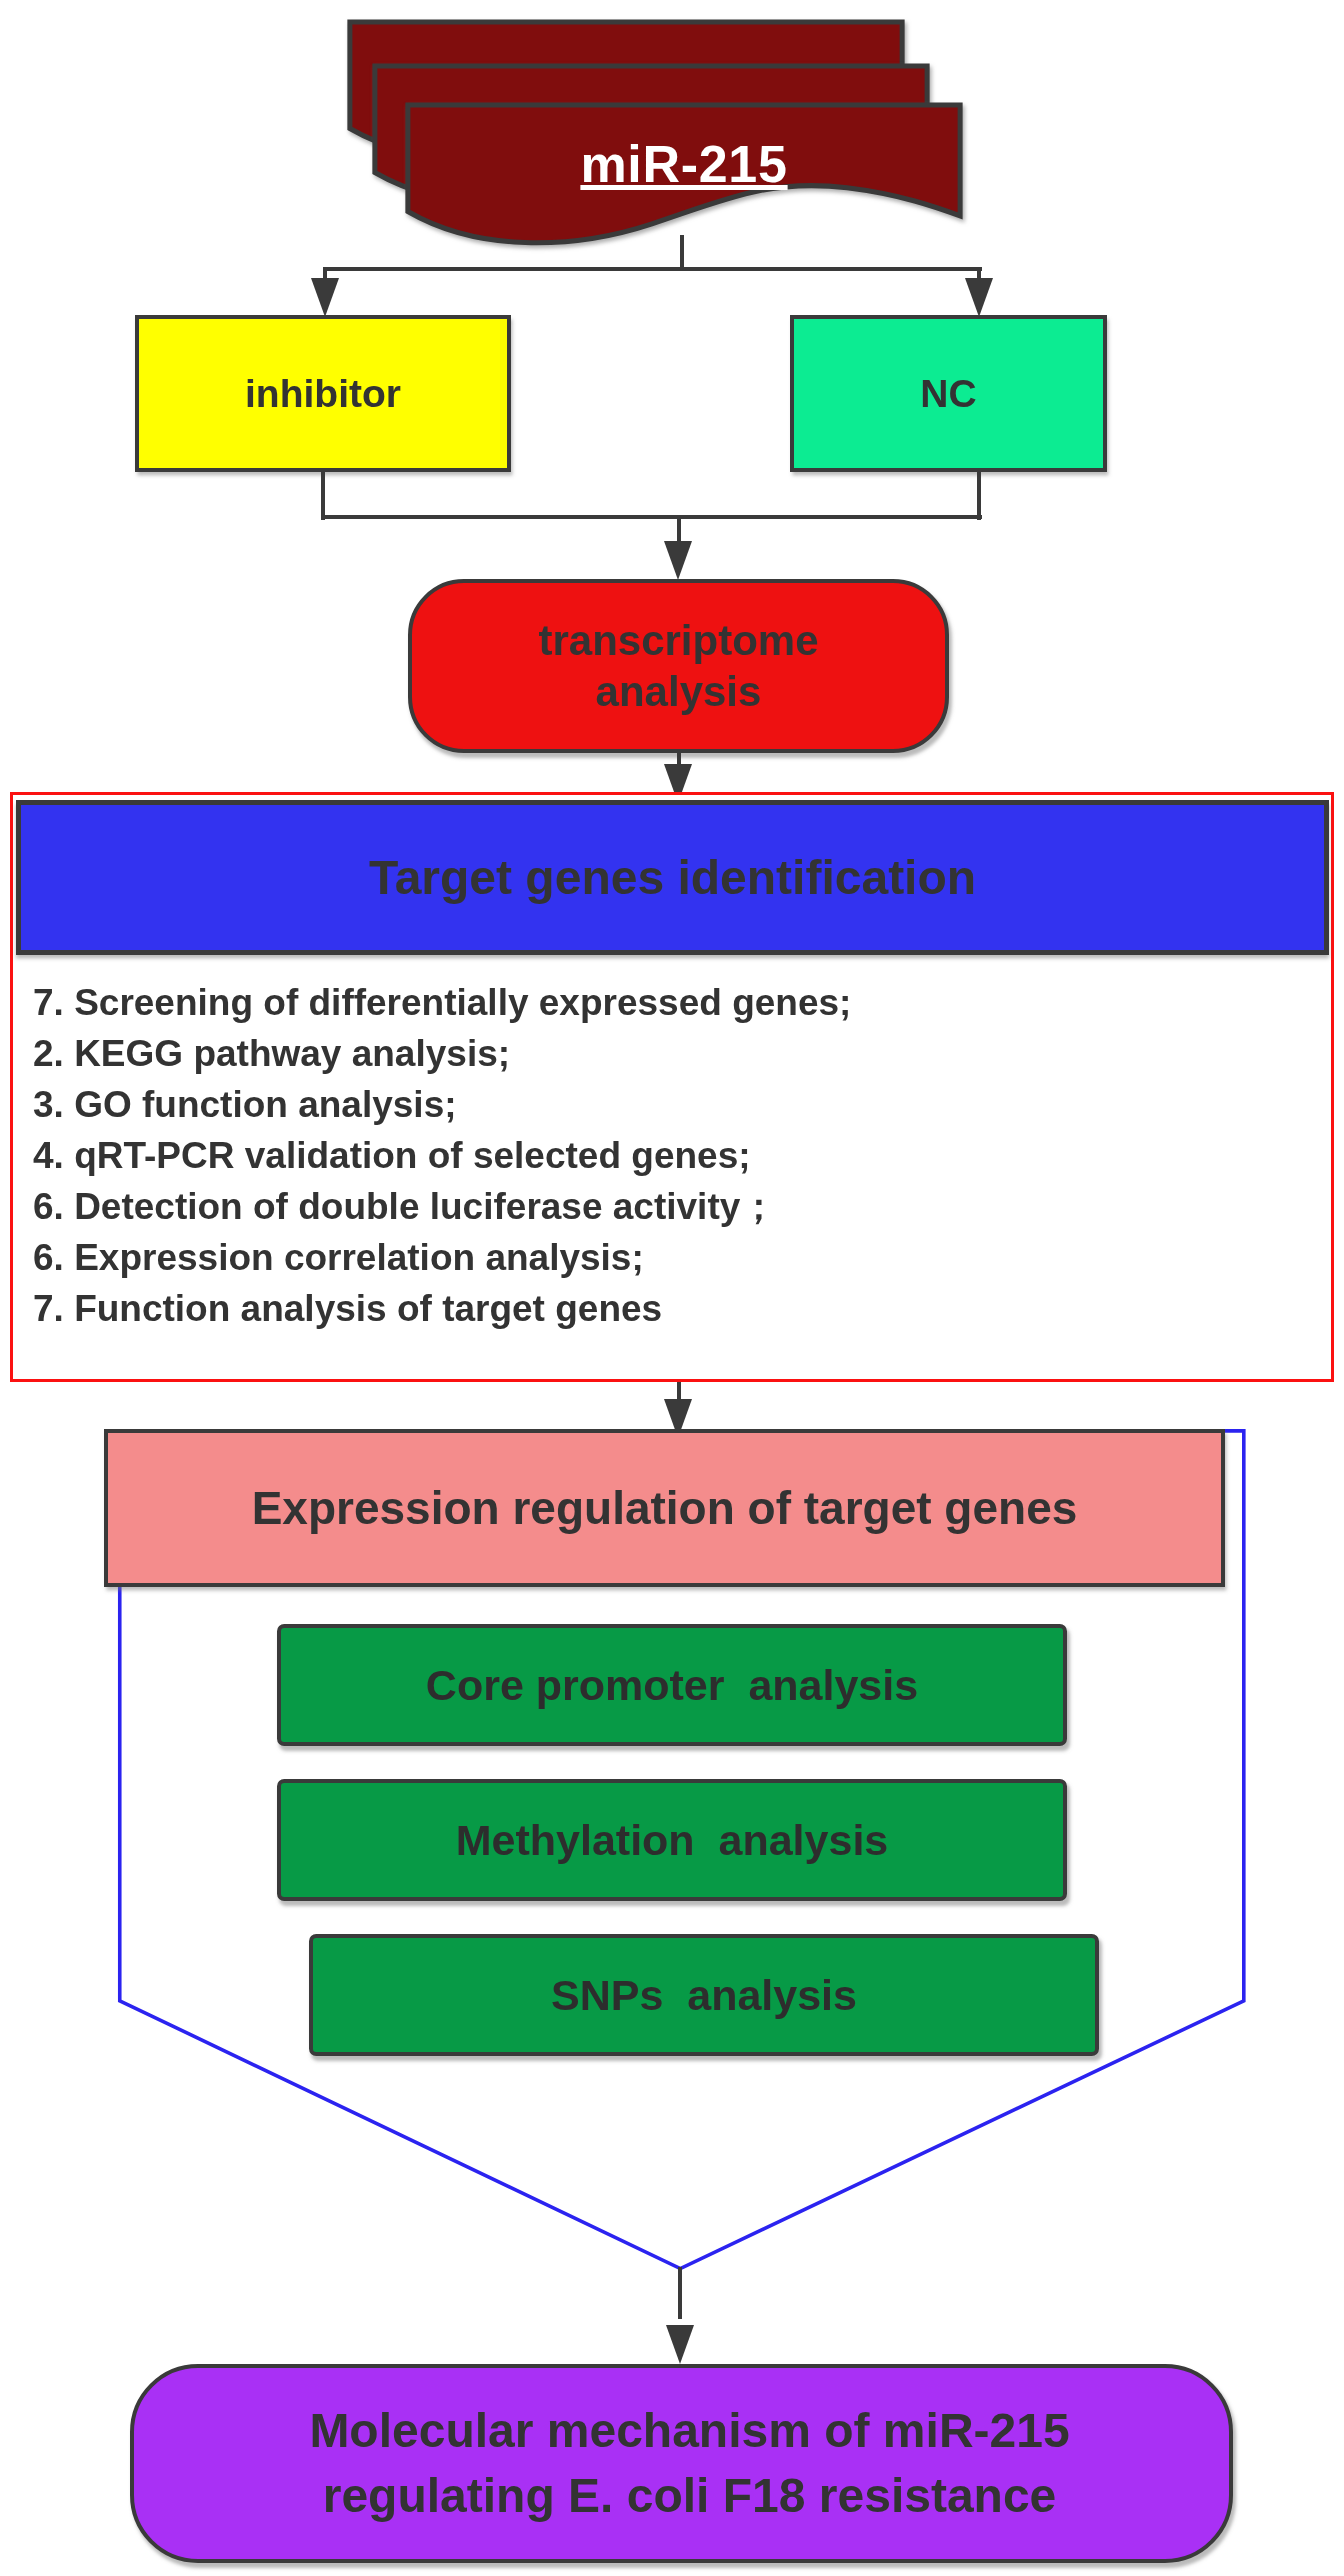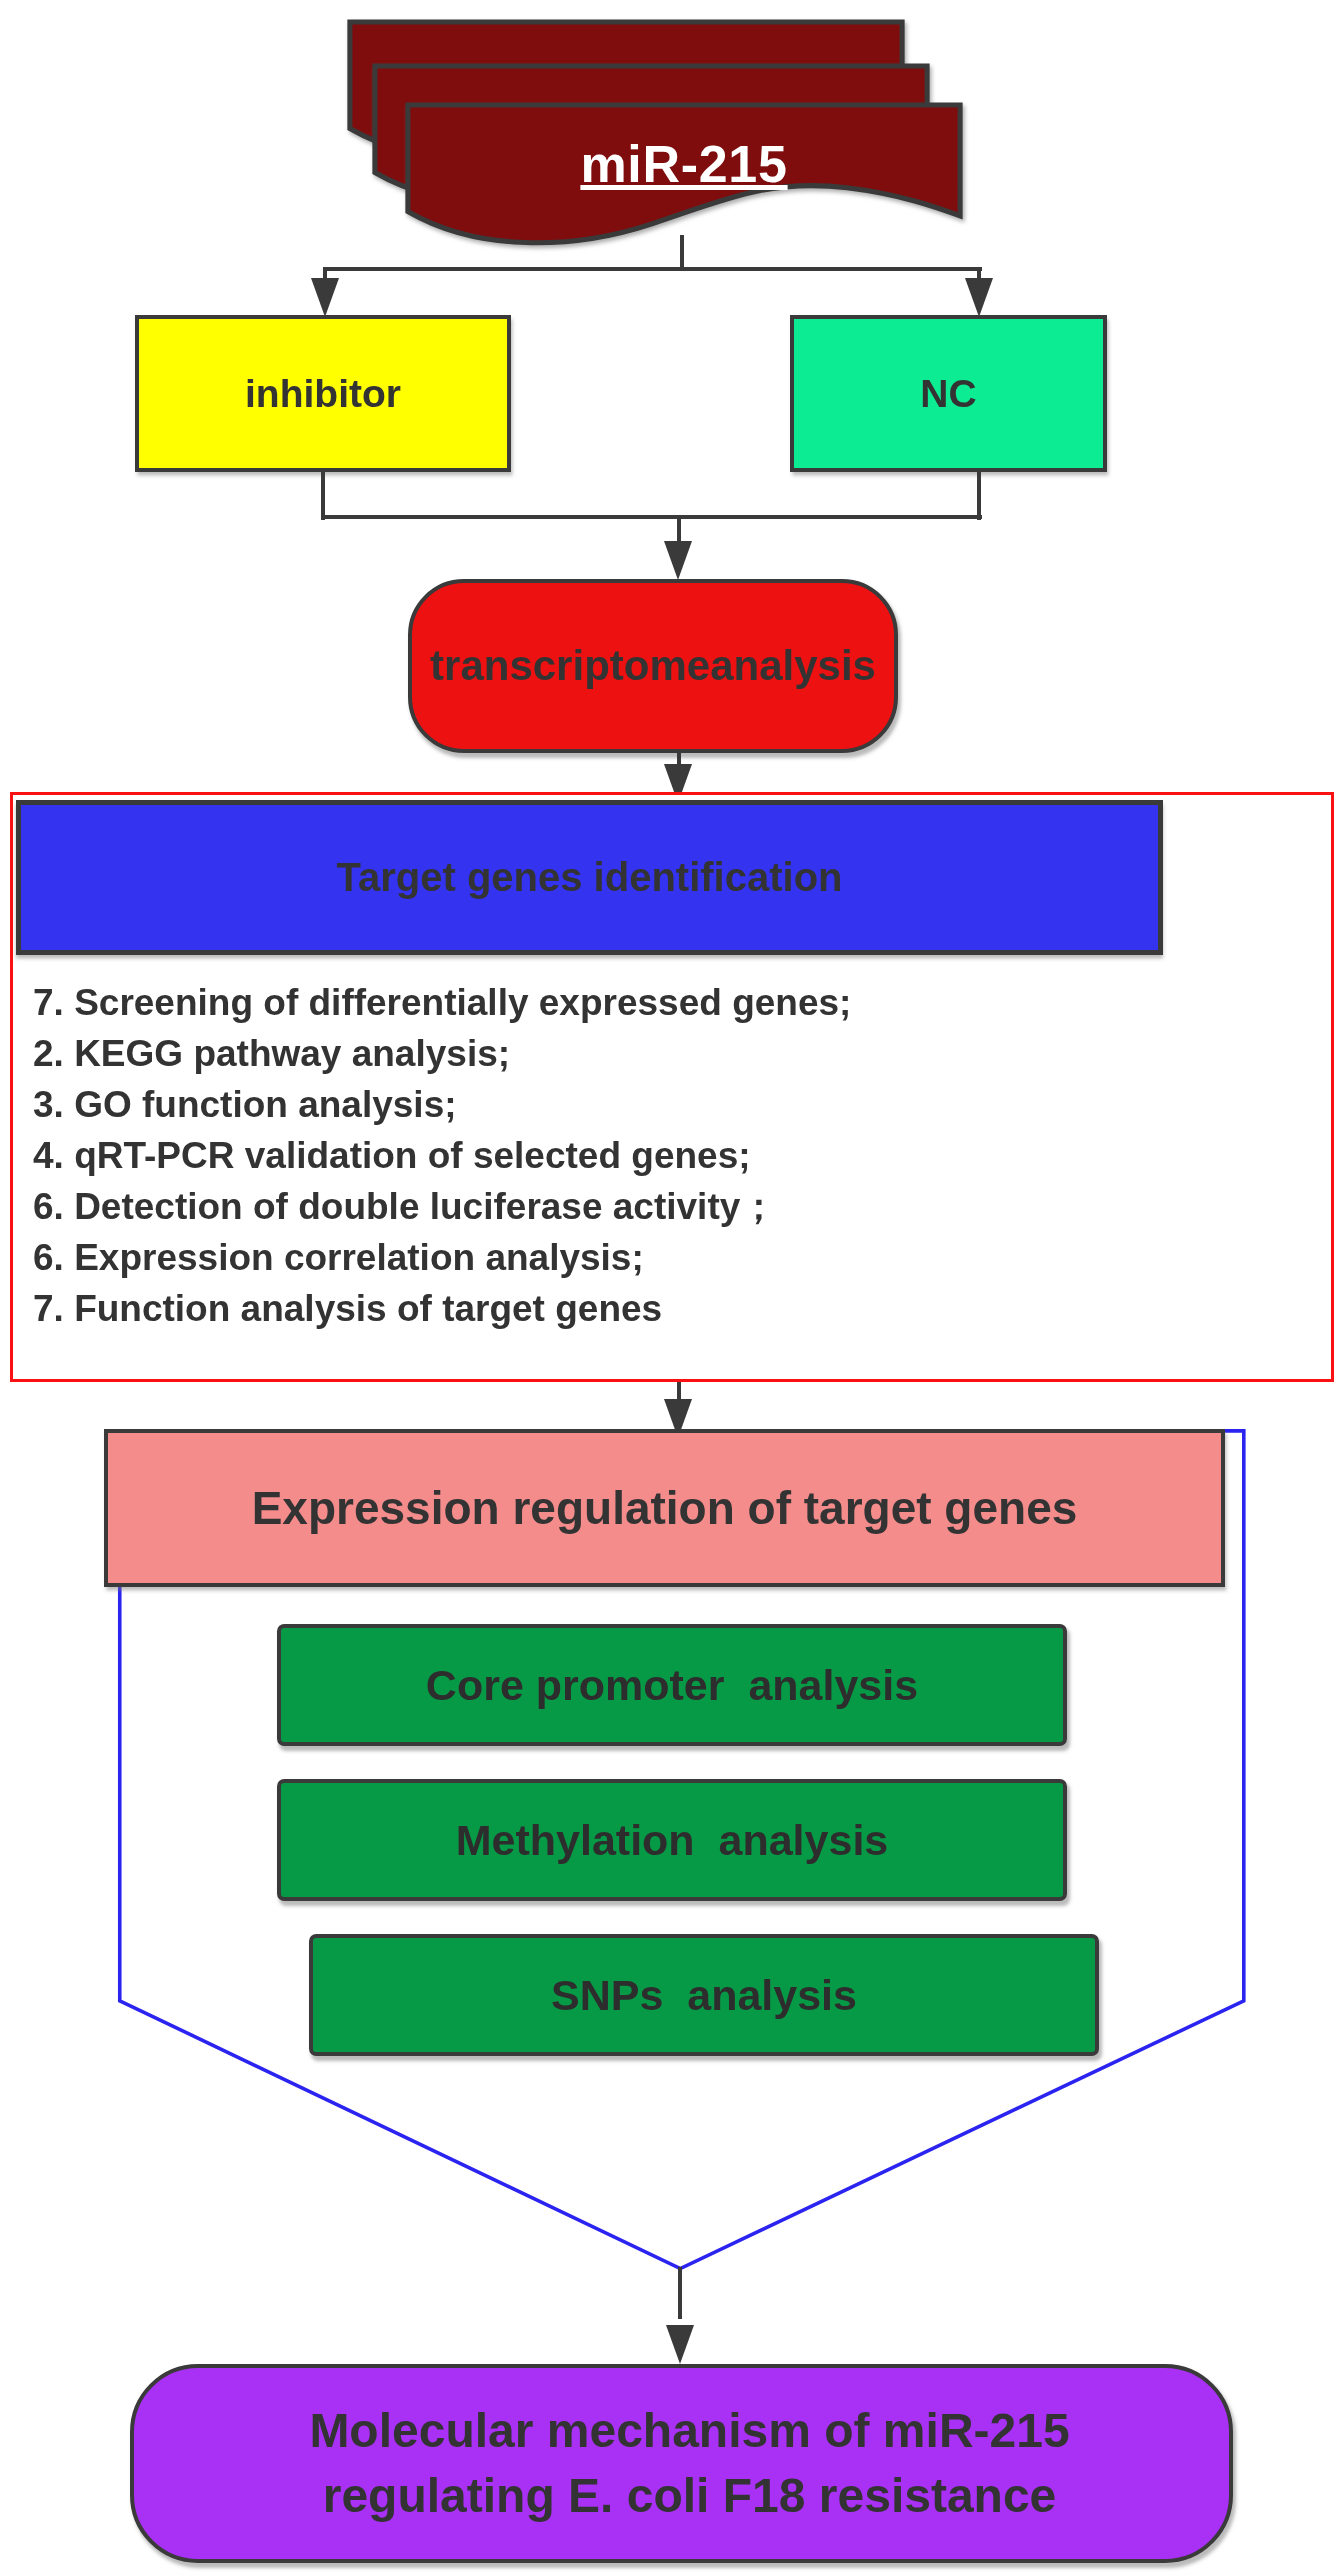--- a/index.html
+++ b/index.html
@@ -32,30 +32,30 @@
     display:flex;align-items:center;justify-content:center;
     color:var(--textdark);
     border:4.3px solid var(--line);
     box-sizing:border-box;
     box-shadow:2.2px 4.3px 3.6px rgba(120,120,120,.5);
     text-align:center;
   }
   .box-inhibitor{left:135px;top:315px;width:376px;height:157px;background:var(--yellow);font-size:39px;}
   .box-nc{left:790px;top:315px;width:317px;height:157px;background:var(--ncgreen);font-size:39px;}
   .box-transcriptome{
-    left:408px;top:579px;width:490px;height:174px;background:var(--red);
-    border-radius:56px;flex-direction:row;line-height:1.22;font-size:42px;
+    left:408px;top:579px;width:541px;height:174px;background:var(--red);
+    border-radius:56px;flex-direction:column;line-height:1.22;font-size:42px;
   }
   .list-container{
     position:absolute;left:10px;top:792px;width:1324px;height:590px;
     background:#ffffff;border:3.6px solid var(--redborder);box-sizing:border-box;
   }
   .box-bluehead{
-    left:16px;top:800px;width:1147px;height:155px;background:var(--blue);
-    border-width:5px;font-size:40px;box-shadow:0 4.3px 3.6px rgba(120,120,120,.5);
+    left:16px;top:800px;width:1313px;height:155px;background:var(--blue);
+    border-width:5px;font-size:48px;box-shadow:0 4.3px 3.6px rgba(120,120,120,.5);
   }
   .gene-list{position:absolute;left:33px;top:977px;width:1281px;color:var(--textdark);}
   .gene-list .item{font-size:37px;line-height:51px;white-space:pre;}
   .funnel-svg{position:absolute;left:114px;top:1425px;}
   .box-pink{left:104px;top:1429px;width:1121px;height:158px;background:var(--pink);font-size:46px;}
   .box-green{
     left:277px;width:790px;height:122px;background:var(--green);
     border-radius:7.2px;font-size:43px;white-space:pre;color:#2d2d2d;
   }
   .g1{top:1624px;} .g2{top:1779px;align-items:center;} .g3{top:1934px;margin-left:32px;}

